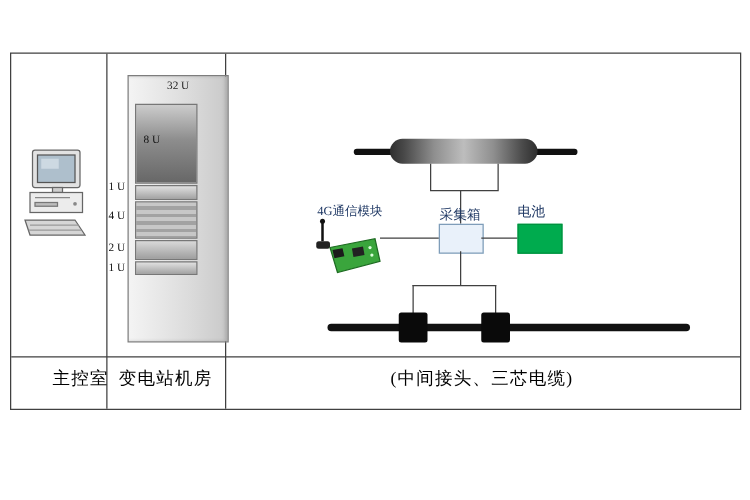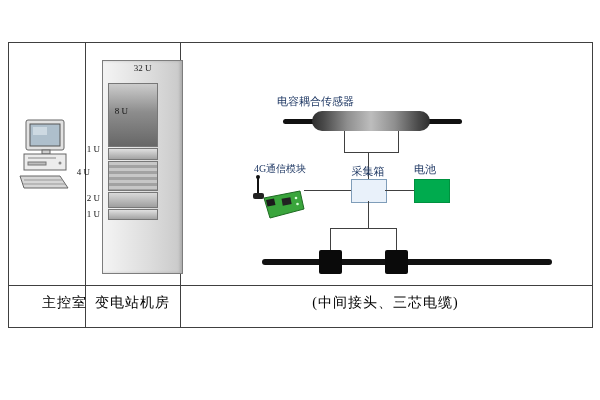--- a/index.html
+++ b/index.html
@@ -69,25 +69,24 @@
   <div class="abs rack">
     <div class="rack-cap">32 U</div>
     <div class="unit u8"></div>
     <div class="unit u1a"></div>
     <div class="unit u4"></div>
     <div class="unit u2"></div>
     <div class="unit u1b"></div>
   </div>
   <div class="abs rack-ulabel" style="left:82px;top:106px;margin-left:28px;">8 U</div>
   <div class="abs rack-ulabel" style="left:82px;top:144px;">1 U</div>
-  <div class="abs rack-ulabel" style="left:72px;top:167px;">4 U</div>
+  <div class="abs rack-ulabel" style="left:82px;top:167px;">4 U</div>
   <div class="abs rack-ulabel" style="left:82px;top:193px;">2 U</div>
   <div class="abs rack-ulabel" style="left:82px;top:209px;">1 U</div>
 
-  <div class="abs navy" style="left:277px;top:94px;">电容耦合传感器</div>
   <div class="abs cable" style="left:283px;top:119px;width:179px;height:5px;"></div>
   <div class="abs sensor-cyl"></div>
 
   <div class="abs wire" style="left:344px;top:131px;width:1px;height:21px;"></div>
   <div class="abs wire" style="left:398px;top:131px;width:1px;height:21px;"></div>
   <div class="abs wire" style="left:344px;top:152px;width:55px;height:1px;"></div>
   <div class="abs wire" style="left:368px;top:152px;width:1px;height:27px;"></div>
 
   <div class="abs navy" style="left:349px;top:164px;width:38px;text-align:center;">采集箱</div>
   <div class="abs collect-box"></div>

